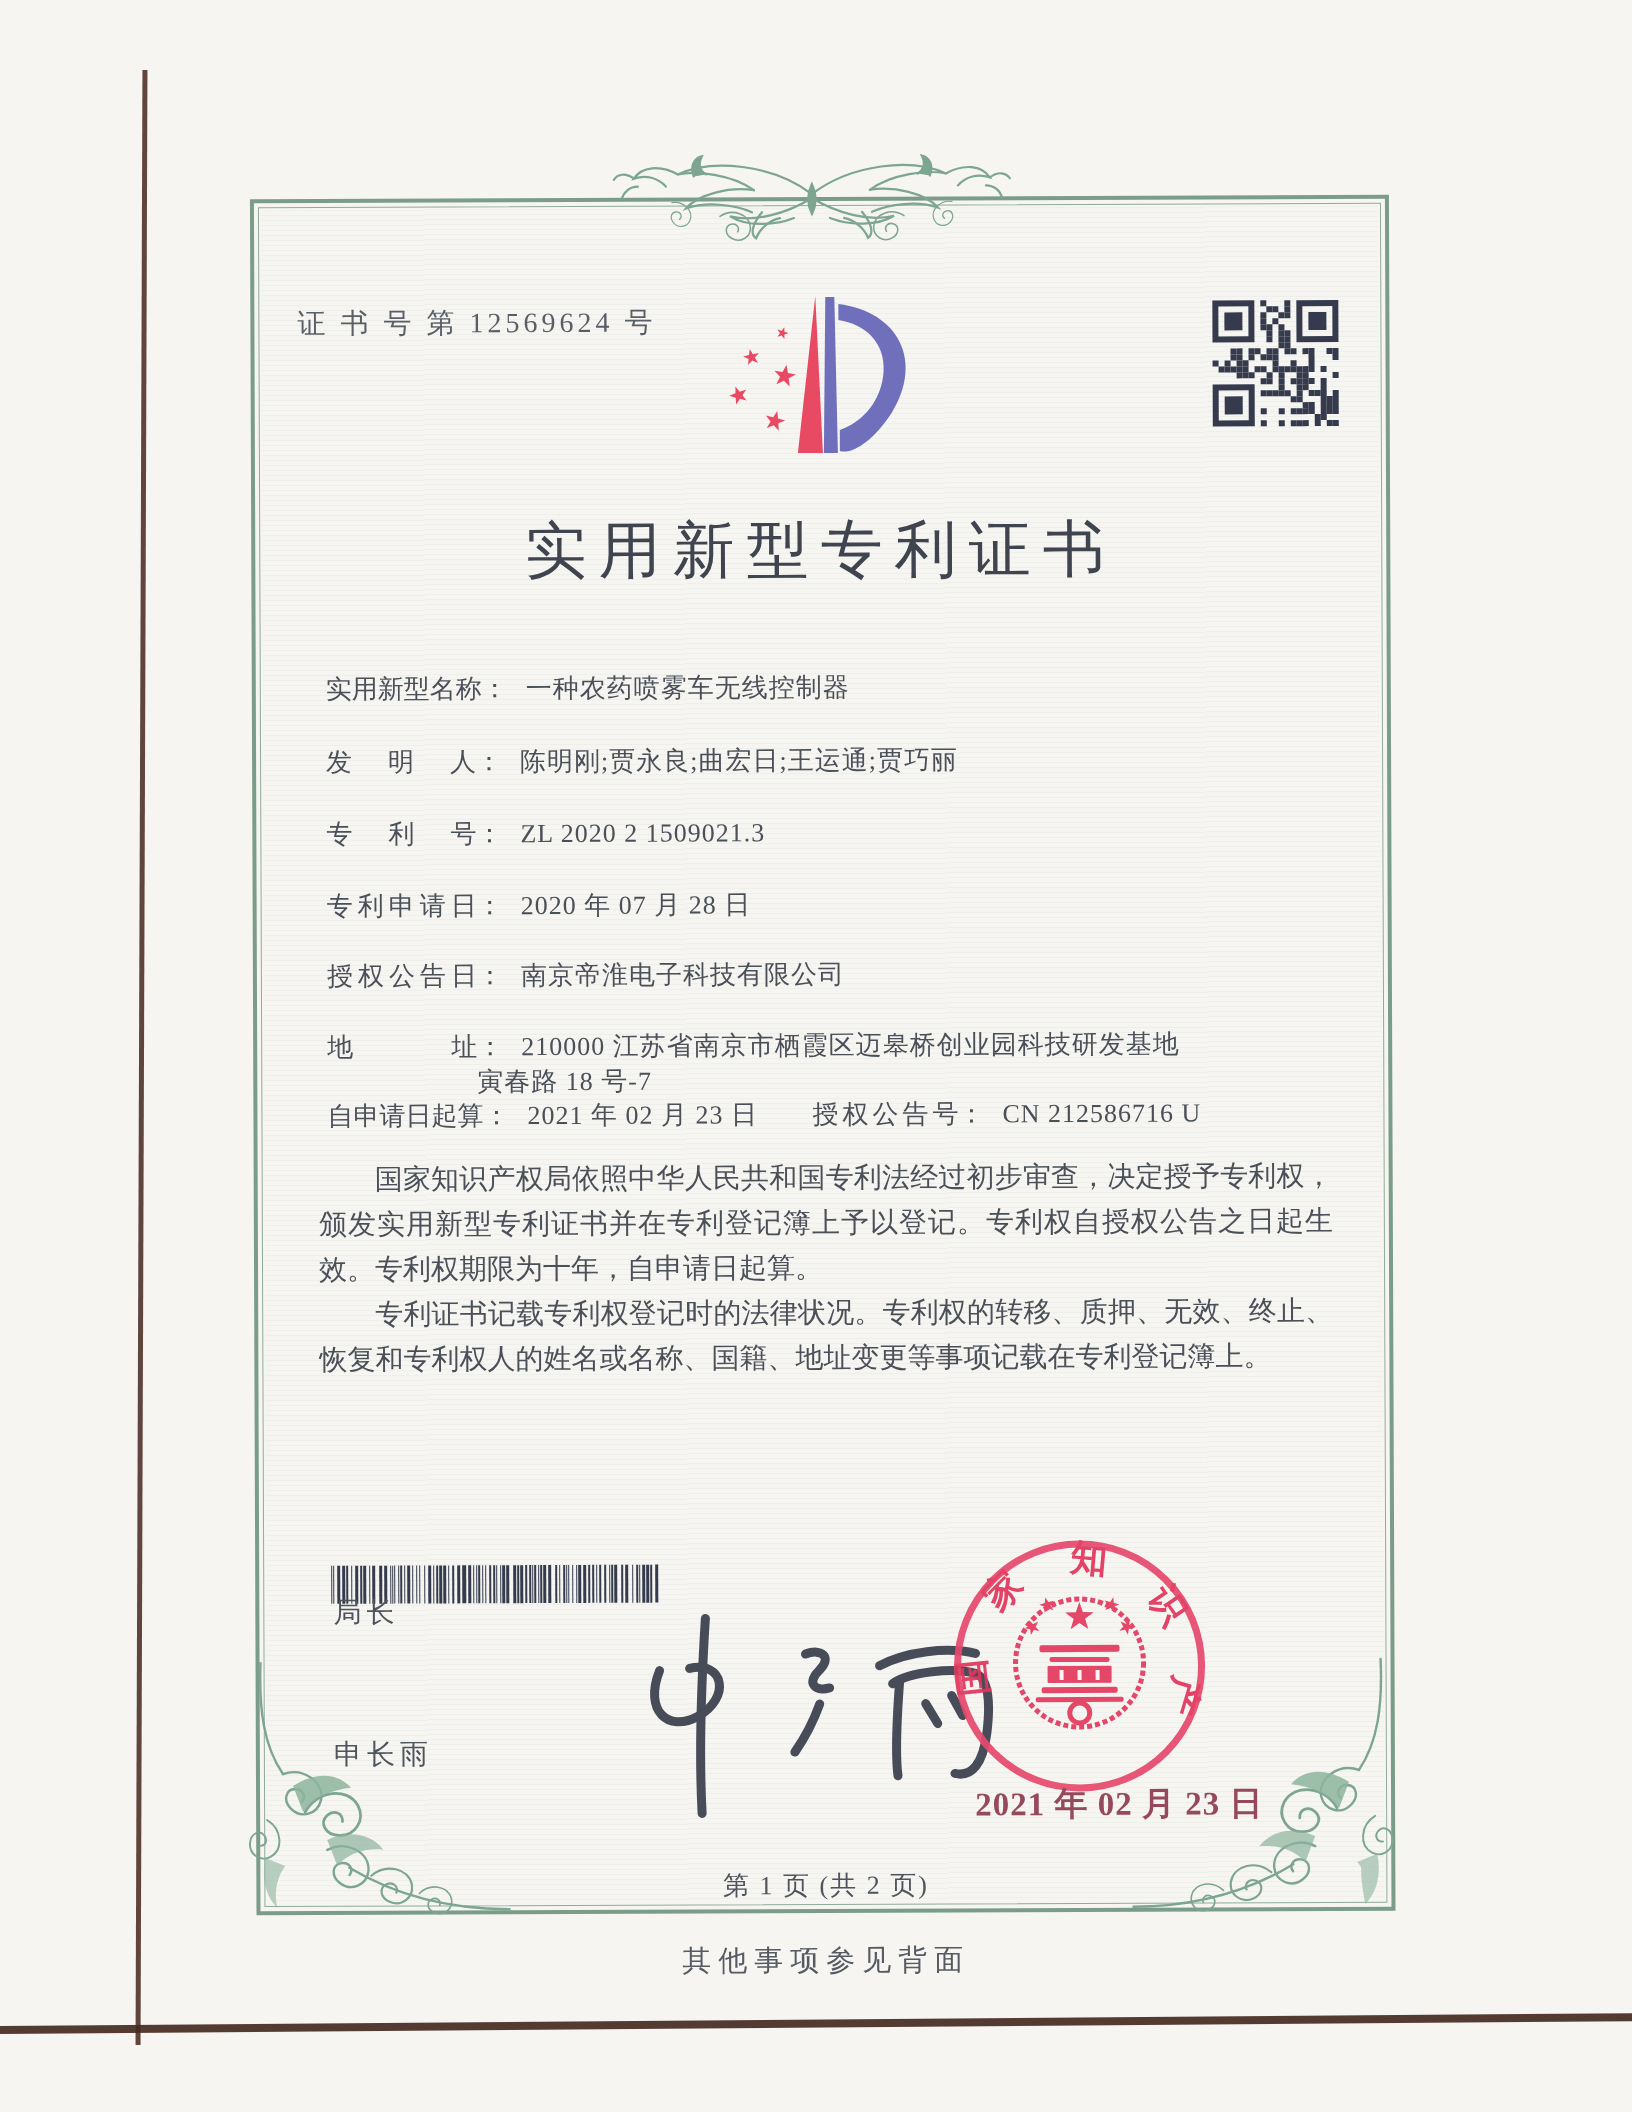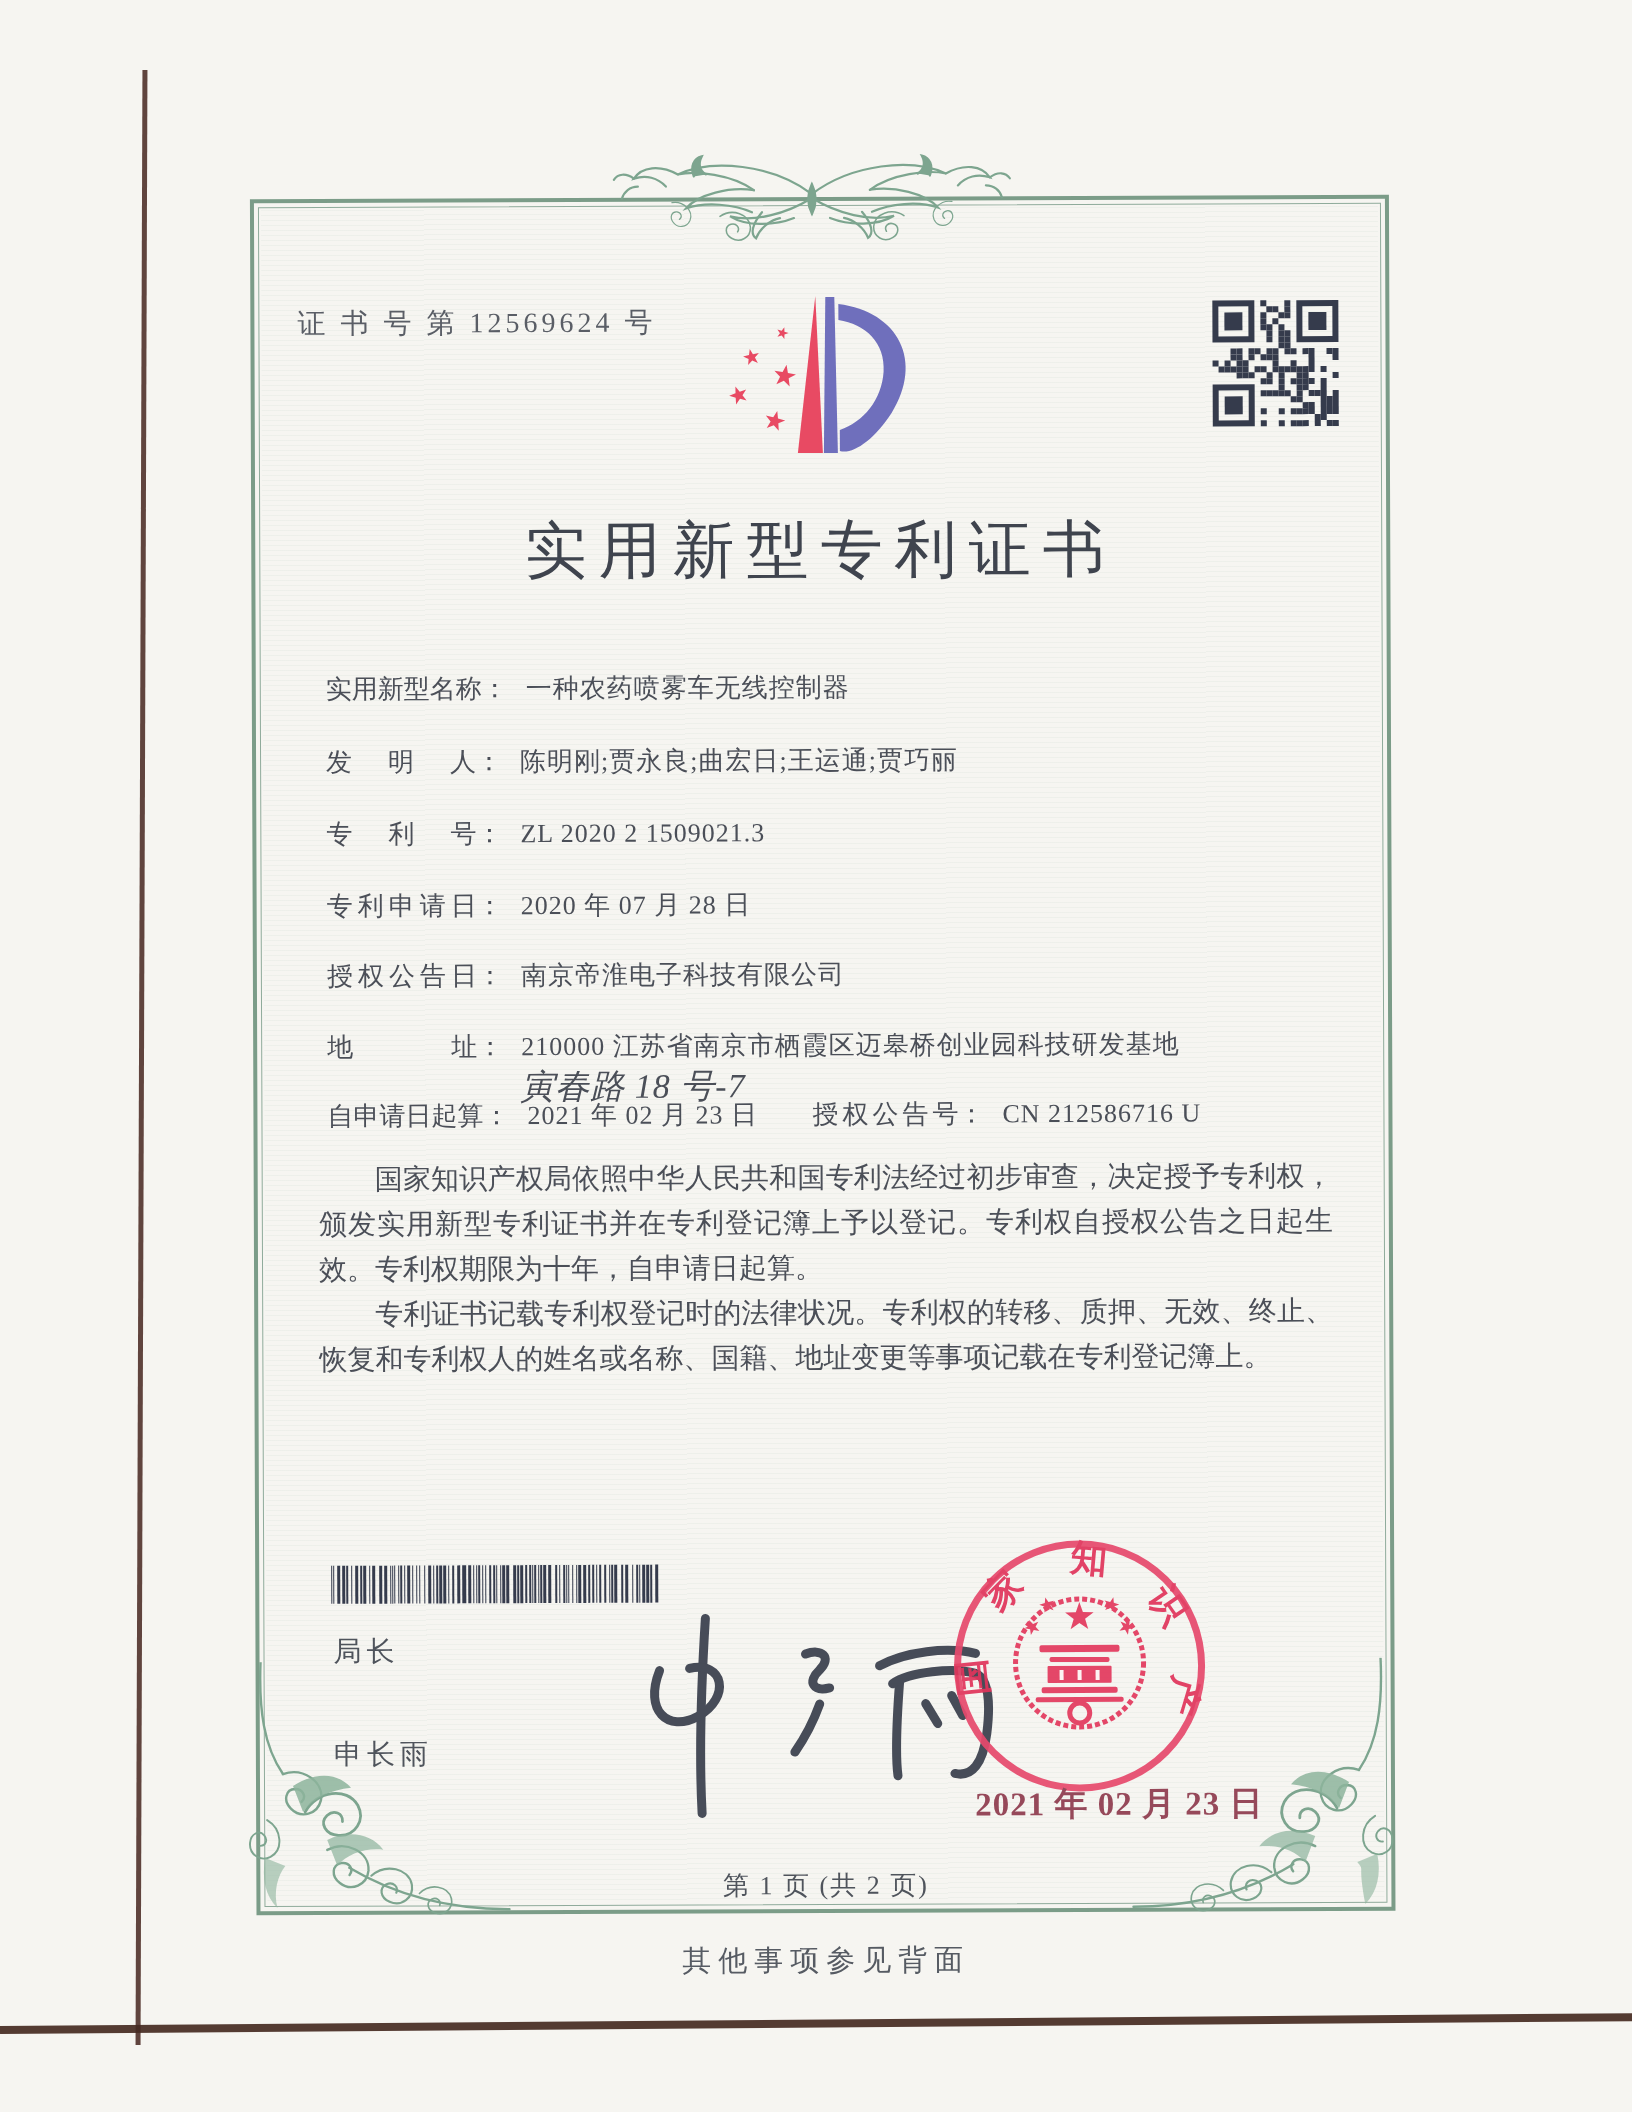--- a/index.html
+++ b/index.html
@@ -22,30 +22,30 @@
       repeating-linear-gradient(180deg, rgba(150,185,165,.09) 0 1px, transparent 1px 5px);}
   
   .cert-no{left:300px;top:303px;font-size:28px;letter-spacing:4px;color:#5a5e66;}
   .title{left:253px;top:508px;width:1139px;text-align:center;font-size:62px;letter-spacing:12px;color:#3f444e;font-weight:500;}
   .frow{left:327px;display:flex;align-items:flex-start;font-size:26px;line-height:34px;}
   .flabel{flex:0 0 150px;text-align:justify;text-align-last:justify;white-space:nowrap;}
   .fcolon{flex:0 0 auto;}
   .fvalue{padding-left:18px;letter-spacing:1px;white-space:nowrap;}
   .r1{top:671px;} .r2{top:744px;} .r3{top:816px;} .r4{top:888px;}
   .r5{top:958px;} .r6{top:1029px;} .r7{top:1098px;}
-  .addr2{left:520px;top:1063px;font-size:34px;letter-spacing:1px;font-style:italic;}
+  .addr2{left:477px;top:1063px;font-size:26px;letter-spacing:1px;}
   .grant-pub{left:812px;top:1098px;display:flex;font-size:26px;line-height:34px;}
   .grant-pub .flabel{flex:0 0 146px;}
   .paras{left:318px;top:1155px;width:1014px;font-size:28px;line-height:45px;text-align:justify;}
   .paras p{margin:0;text-indent:2em;}
   
   .barcode{left:329px;top:1564px;width:334px;height:38px;display:flex;align-items:stretch;}
   .barcode span{display:block;height:100%;}
   .signer{left:331px;font-size:28px;letter-spacing:5px;color:#4f545c;font-family:"Liberation Sans","DejaVu Sans",sans-serif;}
-  .signer.t1{top:1631px;} .signer.t2{top:1734px;}
+  .signer.t1{top:1592px;} .signer.t2{top:1734px;}
   .signature{left:545px;top:1608px;}
   .seal{left:944px;top:1534px;}
   .seal-date{left:972px;top:1783px;font-size:33px;color:#96495a;font-weight:bold;letter-spacing:1px;}
   .footer-page{left:253px;top:1868px;width:1139px;text-align:center;font-size:26px;color:#4f545c;letter-spacing:2px;}
   .footer-note{left:253px;top:1941px;width:1139px;text-align:center;font-size:29px;color:#565b63;letter-spacing:7px;}
   .hidden-defs{position:absolute;width:0;height:0;overflow:hidden;}
 </style>
 </head>
 <body>
 

